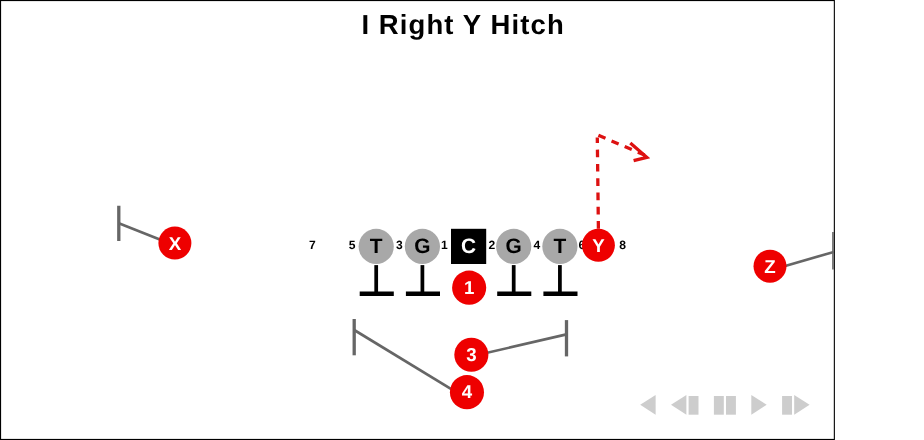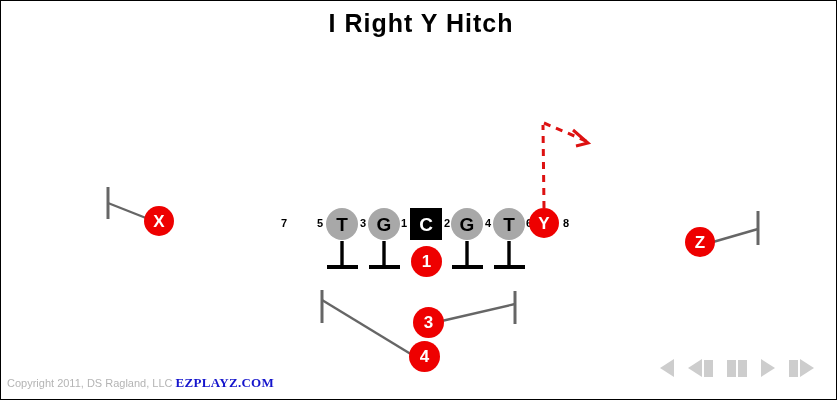--- a/index.html
+++ b/index.html
@@ -2,21 +2,21 @@
 <html><head>
 <meta charset="utf-8">
 <style>
   html, body {
     margin: 0;
     padding: 0;
     background: #ffffff;
   }
   #app {
     position: relative;
-    width: 837px;
+    width: 759px;
     height: 400px;
     background: #ffffff;
     border: 1px solid #000000;
     box-sizing: border-box;
     overflow: hidden;
     font-family: "Liberation Sans", sans-serif;
   }
   #play-title {
     position: absolute;
     top: 8px;
@@ -190,39 +190,35 @@
   <div class="player p-lineman" style="left:492px; top:207px;">T</div>
 
   <div class="player p-red" style="left:143px; top:205px;">X</div>
   <div class="player p-red" style="left:528px; top:207px;">Y</div>
   <div class="player p-red" style="left:684px; top:226px;">Z</div>
 
   <div class="player p-red-back" style="left:410px; top:245px;">1</div>
   <div class="player p-red-back" style="left:412px; top:306px;">3</div>
   <div class="player p-red-back" style="left:408px; top:340px;">4</div>
 
-  <div id="footer-copy">
-    <span>Copyright 2011, DS Ragland, LLC</span>
-    <span id="footer-brand">EZPLAYZ.COM</span>
+
+  <div id="media-controls">
+    <div class="media-btn">
+      <div class="tri-left"></div>
+    </div>
+    <div class="media-btn">
+      <div class="tri-left"></div>
+      <div class="bar"></div>
+    </div>
+    <div class="media-btn">
+      <div class="bar"></div>
+      <div class="bar"></div>
+    </div>
+    <div class="media-btn">
+      <div class="tri-right"></div>
+    </div>
+    <div class="media-btn">
+      <div class="bar"></div>
+      <div class="tri-right"></div>
+    </div>
   </div>
 
-  <div id="media-controls">
-    <div class="media-btn">
-      <div class="tri-left"></div>
-    </div>
-    <div class="media-btn">
-      <div class="tri-left"></div>
-      <div class="bar"></div>
-    </div>
-    <div class="media-btn">
-      <div class="bar"></div>
-      <div class="bar"></div>
-    </div>
-    <div class="media-btn">
-      <div class="tri-right"></div>
-    </div>
-    <div class="media-btn">
-      <div class="bar"></div>
-      <div class="tri-right"></div>
-    </div>
-  </div>
-
 </div>
 
 </body></html>

